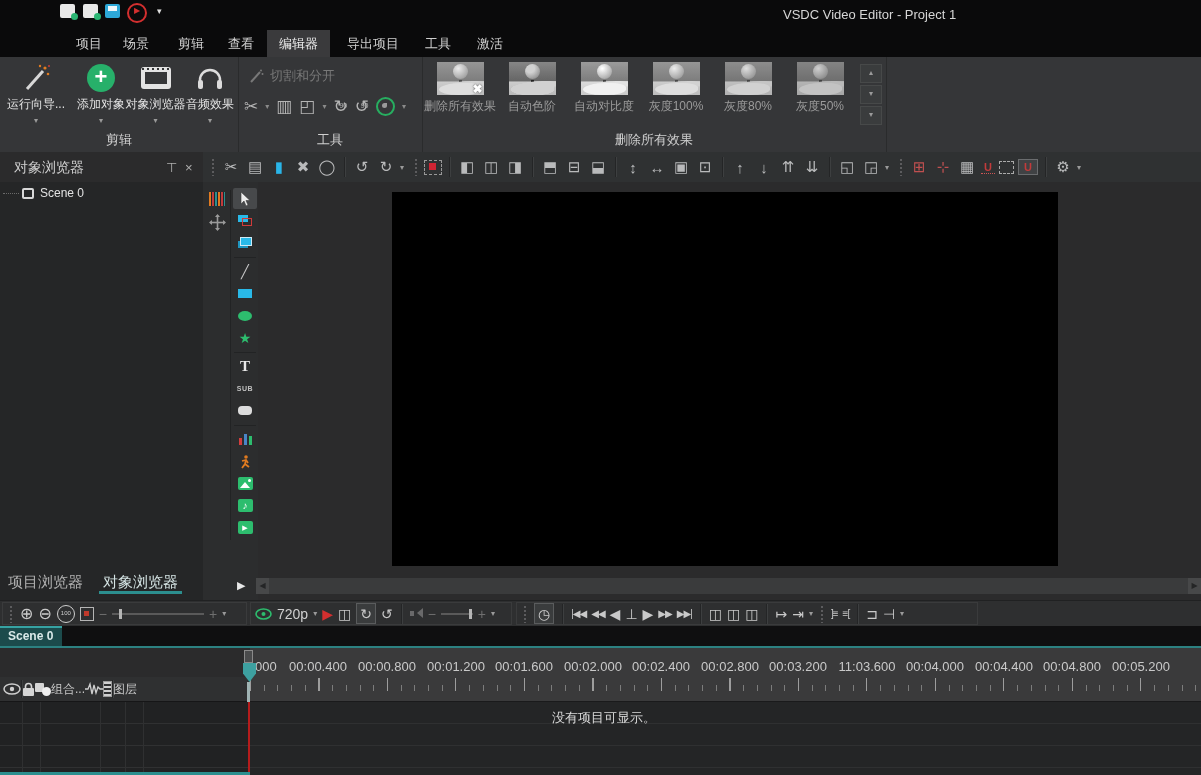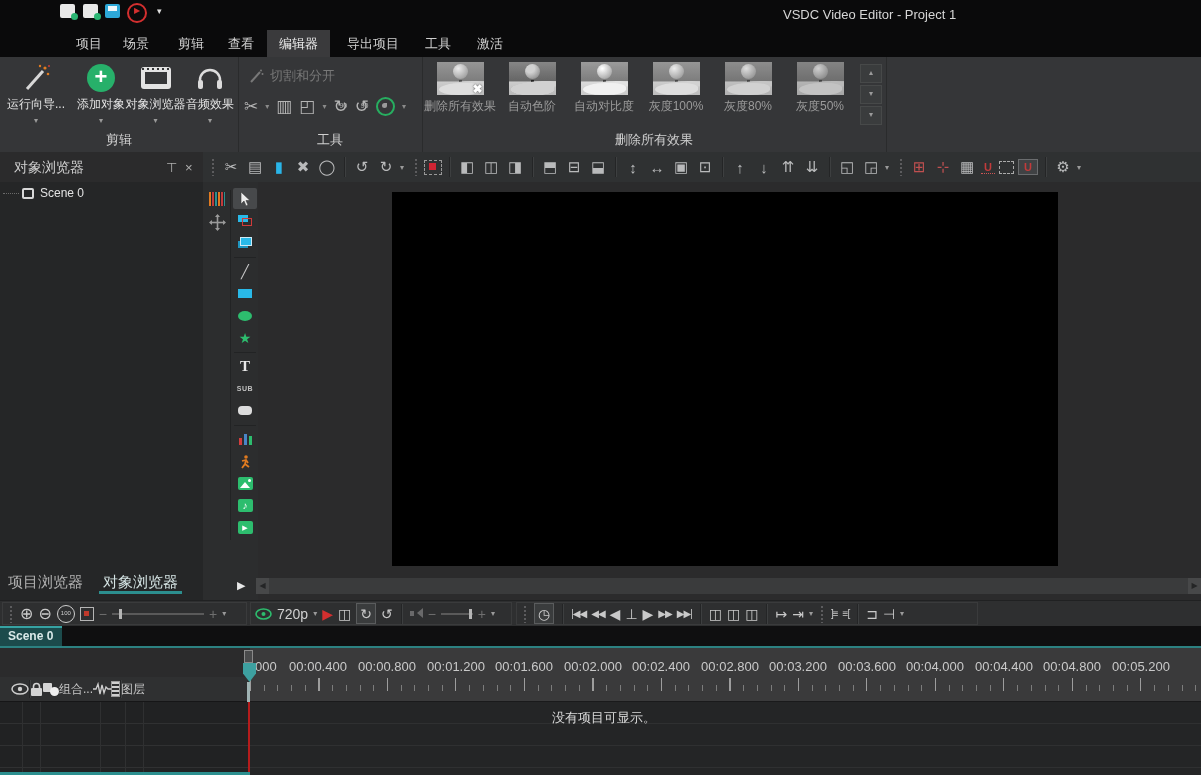--- a/index.html
+++ b/index.html
@@ -153,21 +153,21 @@
   
   .scene-row{position:absolute;left:0;top:626px;width:1201px;height:22px;background:#0f0f10;}
   .scene-tab{position:absolute;left:0;top:0;width:62px;height:20px;background:#1c4b4c;border-top:2px solid #36a3a3;
      box-sizing:border-box;color:#d9e9e9;font-size:12px;font-weight:bold;line-height:17px;padding-left:8px;}
   .scene-underline{position:absolute;left:0;top:20px;width:1201px;height:2px;background:#2c8181;}
 
   
   .timeline{position:absolute;left:0;top:648px;width:1201px;height:127px;background:#242526;}
   .tl-left-top{position:absolute;left:0;top:0;width:250px;height:29px;background:#2b2b2c;}
   .tl-left-header{position:absolute;left:0;top:29px;width:250px;height:25px;background:#2f3031;
-     display:flex;align-items:center;gap:0;padding-left:11px;box-sizing:border-box;border-bottom:1px solid #161617;}
+     display:flex;align-items:center;gap:0;padding-left:3px;box-sizing:border-box;border-bottom:1px solid #161617;}
   .lh-div{width:1px;height:18px;background:#242526;box-shadow:1px 0 0 #3d3f40;}
   .lh-txt{color:#c8c8c8;font-size:12px;}
   .shapes-ic{width:16px;height:13px;position:relative;}
   .shapes-ic::before{content:"";position:absolute;left:0;top:0;width:9px;height:9px;background:#d5d5d5;border-radius:1px;}
   .shapes-ic::after{content:"";position:absolute;right:0;bottom:0;width:9px;height:9px;background:#efefef;border-radius:50%;}
   .level-ic{width:7px;height:14px;background:repeating-linear-gradient(180deg,#cfcfcf 0 2px,#2f3031 2px 4px);border:1px solid #9a9a9a;}
   .ruler{position:absolute;left:250px;top:0;right:0;height:54px;background:#3a3a3b;border-bottom:1px solid #1a1a1b;box-sizing:border-box;}
   .ruler-label{position:absolute;top:11px;color:#c9c9c9;font-size:13px;white-space:nowrap;}
   .ruler-label.c{transform:translateX(-50%);text-align:center;}
   .ruler-ticks{position:absolute;left:0;right:0;top:29px;height:14px;
@@ -593,21 +593,21 @@
     <div class="ruler">
       <span class="ruler-label" style="left:5px">000</span>
       <span class="ruler-label c" style="left:68px">00:00.400</span>
       <span class="ruler-label c" style="left:137px">00:00.800</span>
       <span class="ruler-label c" style="left:206px">00:01.200</span>
       <span class="ruler-label c" style="left:274px">00:01.600</span>
       <span class="ruler-label c" style="left:343px">00:02.000</span>
       <span class="ruler-label c" style="left:411px">00:02.400</span>
       <span class="ruler-label c" style="left:480px">00:02.800</span>
       <span class="ruler-label c" style="left:548px">00:03.200</span>
-      <span class="ruler-label c" style="left:617px">00:03.600</span>
+      <span class="ruler-label c" style="left:617px">11:03.600</span>
       <span class="ruler-label c" style="left:685px">00:04.000</span>
       <span class="ruler-label c" style="left:754px">00:04.400</span>
       <span class="ruler-label c" style="left:822px">00:04.800</span>
       <span class="ruler-label c" style="left:891px">00:05.200</span>
       <div class="ruler-ticks"></div>
     </div>
 
     <div class="track">
       <div class="left-grid">
         <span class="vline" style="left:22px"></span>

